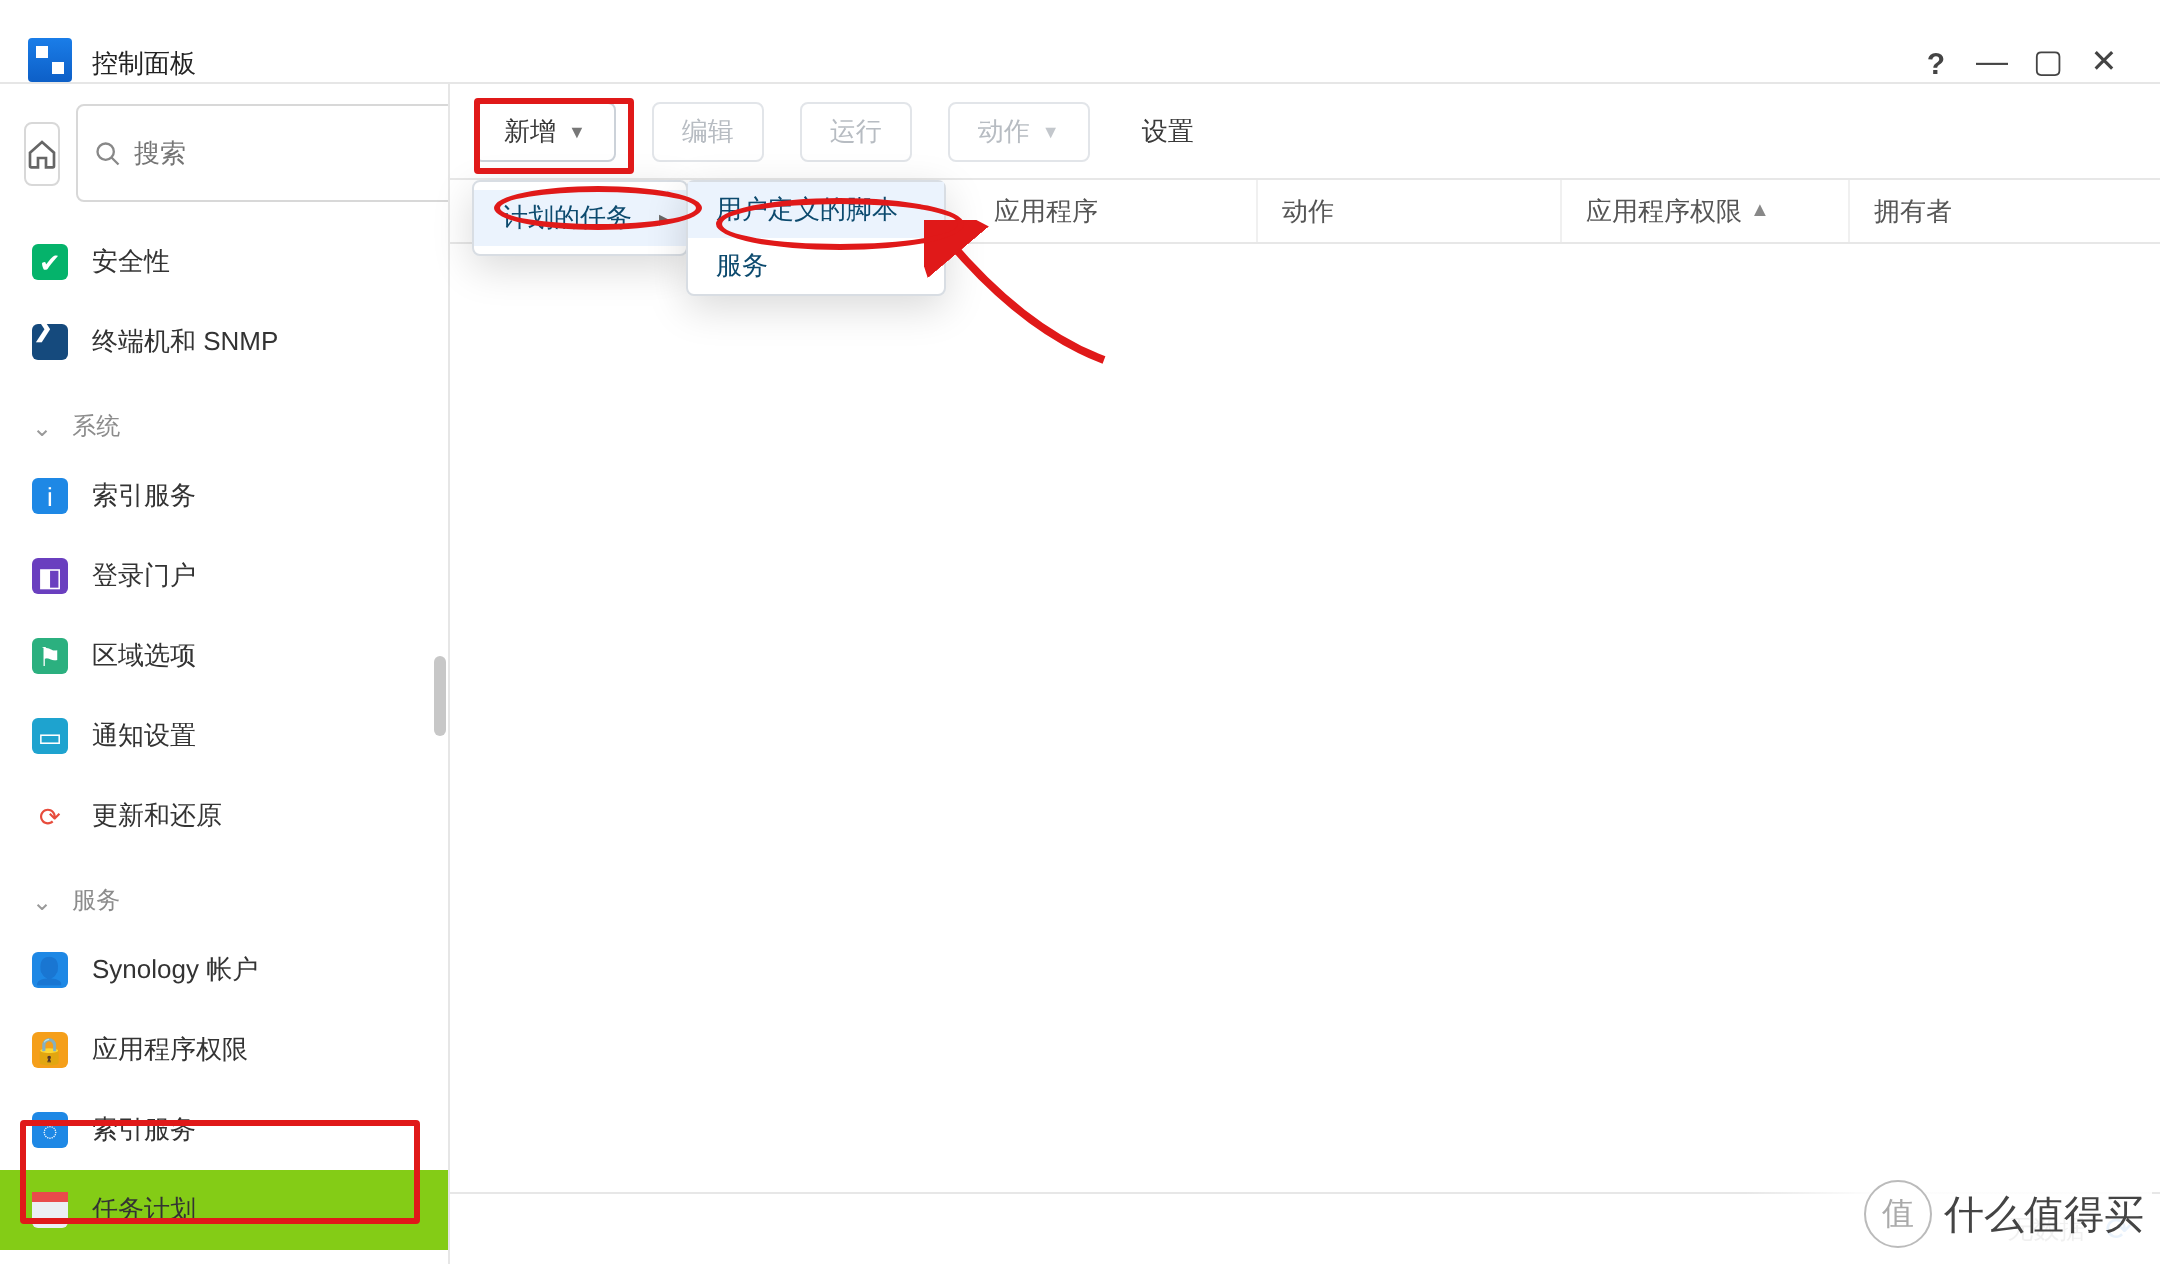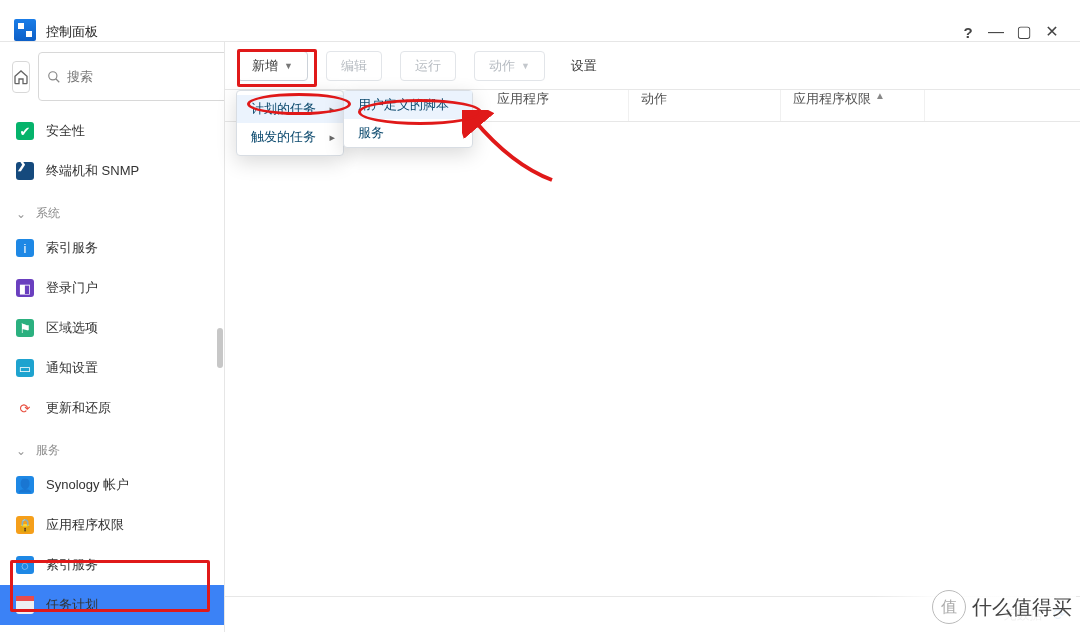--- a/index.html
+++ b/index.html
@@ -68,21 +68,21 @@
   }
   .search-wrap input{
     border:none; outline:none; flex:1; font-size:13px; background:transparent;
     color:#333;
   }
   .side-item{
     height:40px; display:flex; align-items:center;
     padding: 0 16px; gap:12px; cursor:pointer;
     color:#333;
   }
-  .side-item.active{ background:#3b82f6;}
+  .side-item.active{ background:#84cc16;}
   .side-item .icon{
     width:18px;height:18px; display:inline-flex;align-items:center;justify-content:center;
     border-radius:3px; font-size:13px; color:#fff;
   }
   .side-group{
     display:flex; align-items:center; gap:10px;
     color:#8c8c8c; font-size:12px; padding: 14px 16px 6px 16px;
     cursor:pointer;
   }
   .chev{ color:#9a9a9a; font-size:12px;}
@@ -114,21 +114,21 @@
   .btn.disabled{color:#b7bcc2; border-color:#e2e5e9; cursor:default;}
   .btn.plain{border:none; background:transparent; padding:0 8px;}
   .caret{font-size:9px; color:#777;}
   .btn.disabled .caret{color:#c3c7cc;}
 
   .table-head{
     display:flex; height:32px; align-items:center;
     border-bottom:1px solid #e7e7e7;
     color:#555; font-size:13px;
   }
-  .th{ padding:0 12px; border-right:1px solid #f0f0f0; height:100%; display:flex; }
+  .th{ padding:0 12px; border-right:1px solid #f0f0f0; height:100%; display:flex; align-items:center; }
   .th.sort .sort-ic{ margin-left:4px; font-size:10px; color:#888;}
   .content-area{ flex:1; position:relative;}
   .footer{
     height:36px; border-top:1px solid #e7e7e7;
     display:flex; align-items:center; justify-content:flex-end;
     padding:0 14px; gap:10px; color:#6a6a6a; font-size:13px;
   }
   .reload-ic{color:#1f7de0; font-size:16px; cursor:pointer;}
 
   
@@ -295,20 +295,23 @@
       <div class="th" style="width:144px">
           <span>应用程序</span>
         </div>
       <div class="th" style="width:152px">
           <span>动作</span>
         </div>
       <div class="th sort" style="width:144px">
           <span>应用程序权限</span>
           <span class="sort-ic">▲</span>
         </div>
+      <div class="th" style="flex:1;border-right:none">
+          <span>拥有者</span>
+        </div>
     </div>
 
     <div class="content-area"></div>
 
     <div class="footer">
       <span>无数据</span>
       <span class="reload-ic">⟳</span>
     </div>
 
     <div class="dd-menu">
@@ -316,23 +319,20 @@
         <span>计划的任务</span>
         <div class="dd-sub">
           <div class="dd-item hl">
               <span>用户定义的脚本</span>
             </div>
           <div class="dd-item">
               <span>服务</span>
             </div>
         </div>
       </div>
-      <div class="dd-item has-sub">
-        <span>触发的任务</span>
-      </div>
     </div>
   </div>
 </div>
 
 <div class="anno box-red" style="left:237px; top:49px;  width:80px;  height:38px;"></div>
 <div class="anno ellipse-red" style="left:247px; top:93px;  width:104px; height:22px;"></div>
 <div class="anno ellipse-red" style="left:358px; top:99px;  width:124px; height:26px;"></div>
 <div class="anno box-red" style="left:10px;  top:560px; width:200px; height:52px;"></div>
 
 <svg class="arrow-svg" style="left:462px; top:110px;" width="100" height="80">

